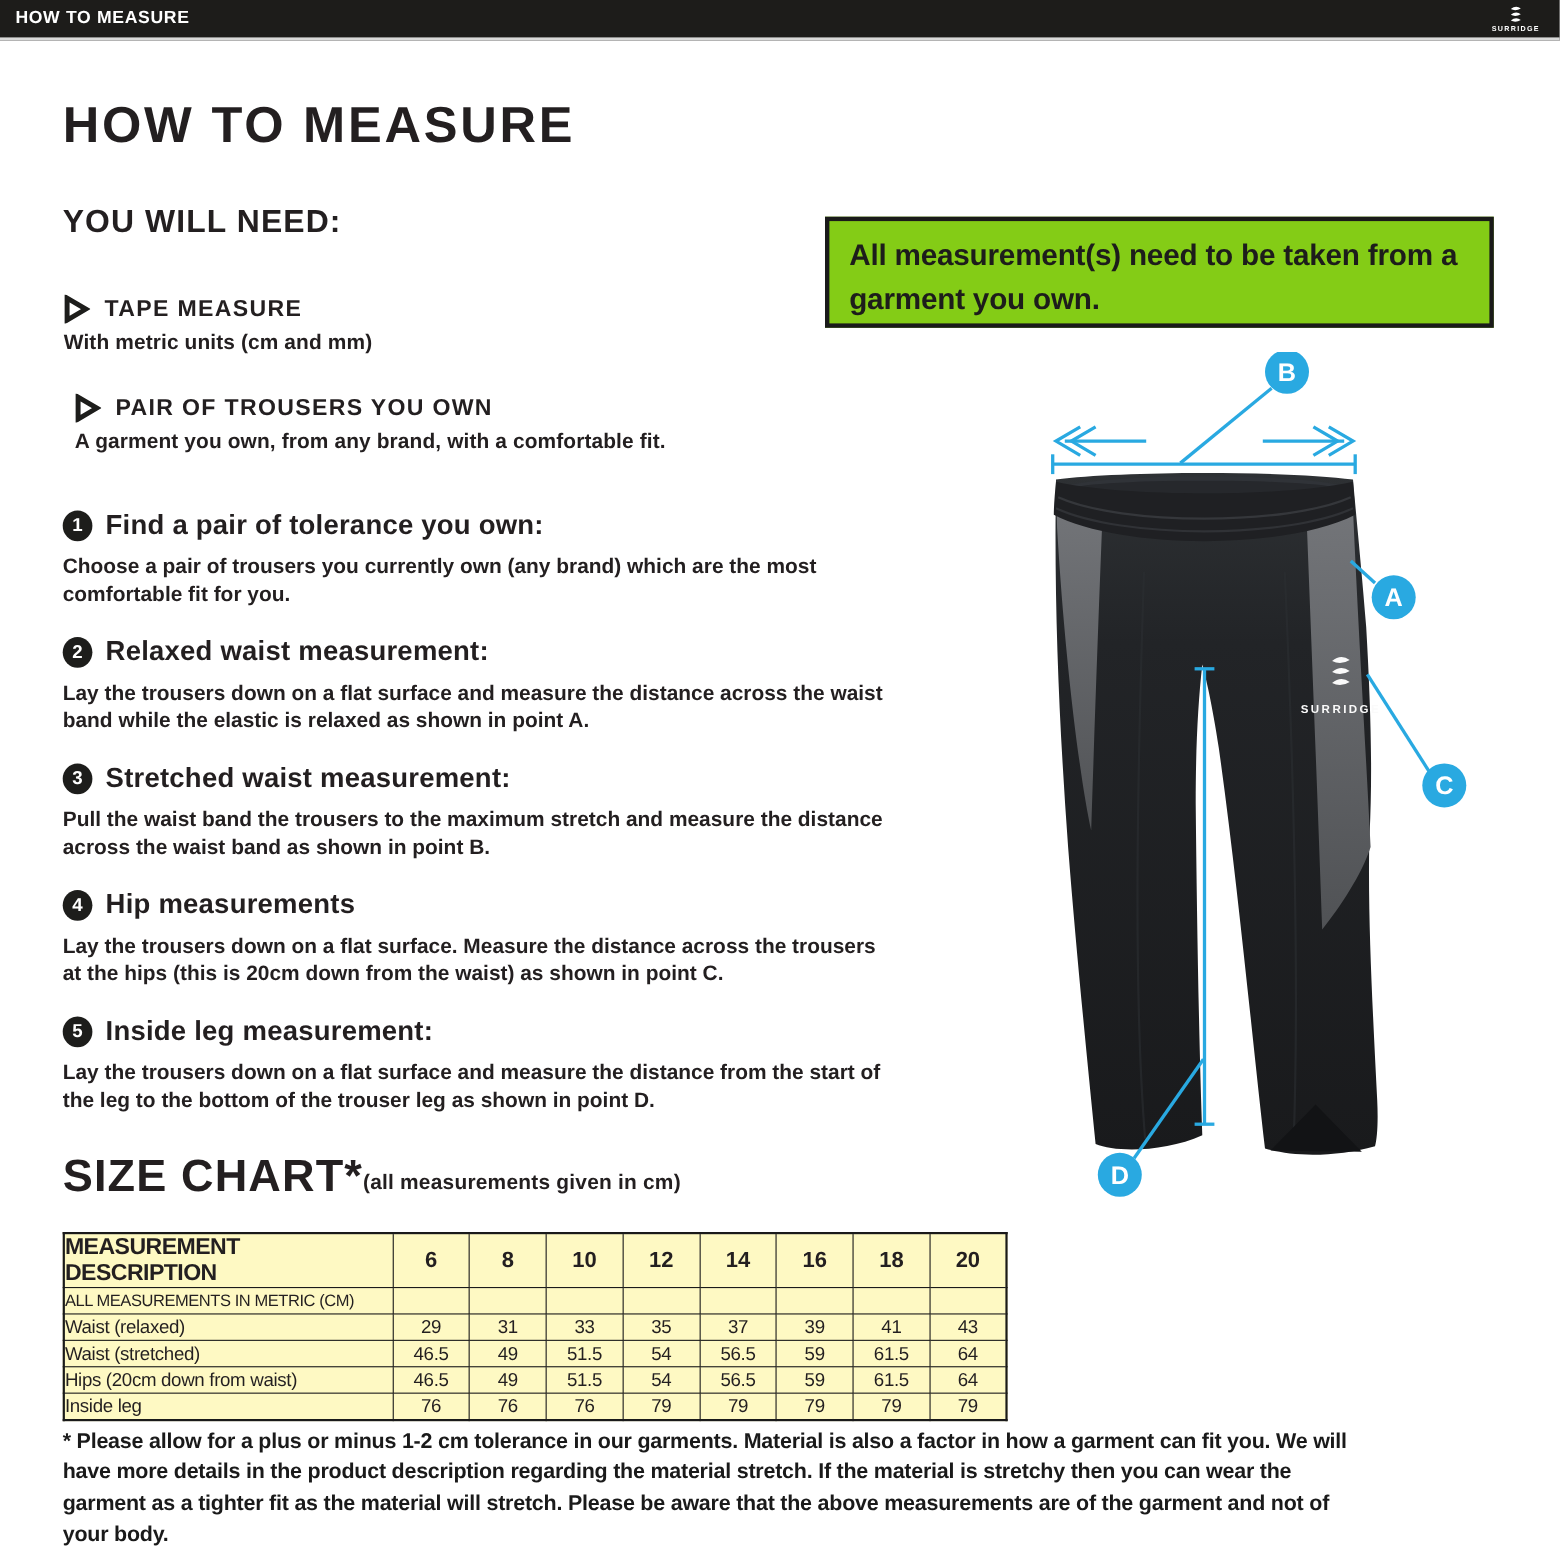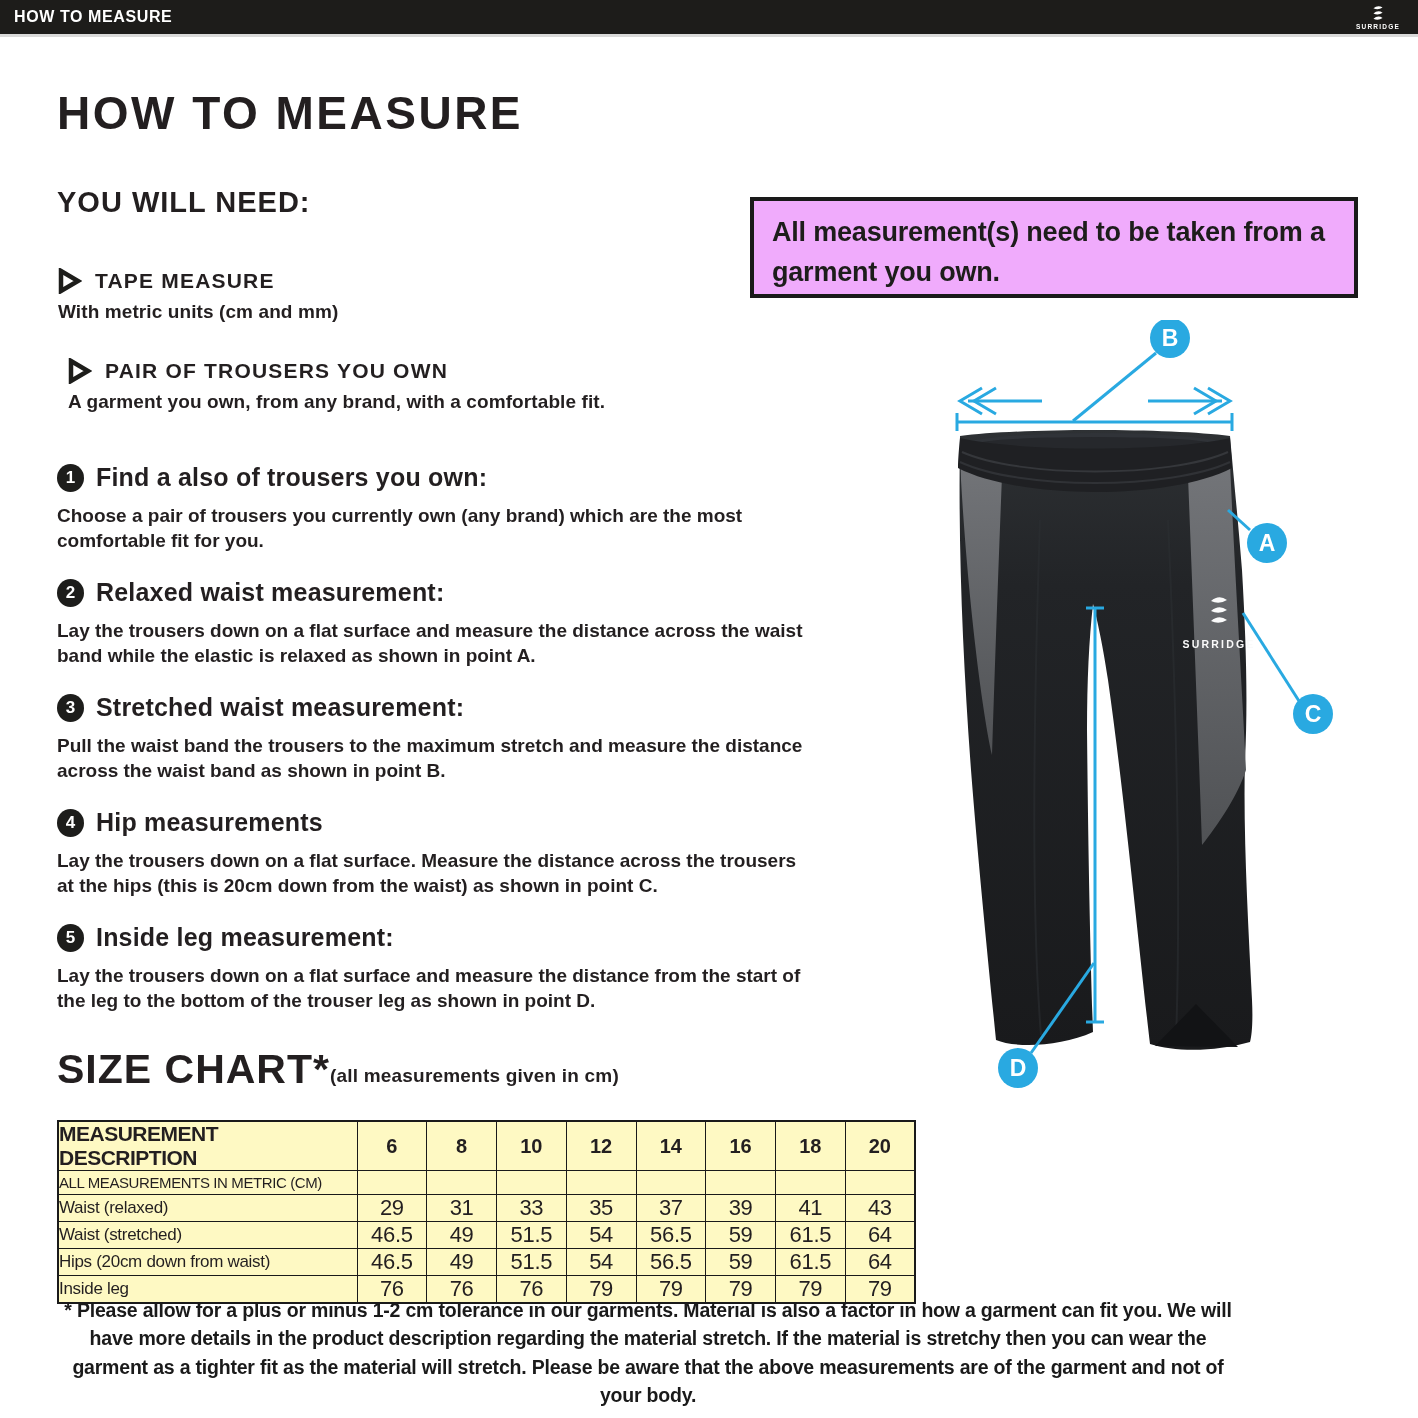--- a/index.html
+++ b/index.html
@@ -42,46 +42,45 @@
   .step-head{display:flex;align-items:center;gap:12px;}
   .step-badge{
     flex:0 0 auto;width:27px;height:28px;border-radius:50%;background:#1d1d1b;
     color:#fff;font-size:17px;font-weight:bold;text-align:center;line-height:28px;
   }
   .step-title{font-size:25px;font-weight:bold;letter-spacing:.2px;}
   .step-body{margin-top:11px;font-size:19px;font-weight:bold;line-height:1.32;letter-spacing:0;width:756px;}
   
   .notebox{
     position:absolute;left:750px;top:197px;width:608px;height:101px;box-sizing:border-box;
-    border:4px solid #1a1a1a;padding:12px 20px 0 18px;background:#f0abfc;
+    border:4px solid #1a1a1a;padding:12px 20px 0 18px;background:#84cc16;
   }
   .notebox-text{font-size:27px;font-weight:bold;line-height:1.48;color:#1d1d1b;letter-spacing:-.2px;}
   
   .sizechart-head{position:absolute;left:57px;top:1046px;display:flex;align-items:flex-end;gap:0;}
   .sizechart-title{font-size:41px;font-weight:bold;letter-spacing:1px;}
   .sizechart-sub{font-size:19px;font-weight:bold;padding-bottom:6px;letter-spacing:.2px;text-align:center;}
   table.sizes{
     position:absolute;left:57px;top:1120px;width:857px;
     border-collapse:collapse;table-layout:fixed;background:#fef9c3;
   }
   table.sizes td,table.sizes th{border:1.5px solid #1a1a1a;padding:0;}
   table.sizes{border:2.5px solid #1a1a1a;}
   th.cell-desc{
     height:36px;text-align:left;padding-left:6px;font-size:21px;font-weight:bold;letter-spacing:-.5px;
   }
   th.cell-size{height:36px;text-align:center;font-size:20px;font-weight:bold;}
   td.row-label{height:23px;text-align:left;padding-left:6px;font-size:17px;letter-spacing:-.3px;}
   td.row-label.metric{font-size:15px;font-weight:normal;letter-spacing:-.4px;}
-  td.row-val{height:23px;text-align:center;font-size:22px;letter-spacing:-.3px;}
+  td.row-val{height:23px;text-align:center;font-size:17px;letter-spacing:-.3px;}
   
   .footnote{
     position:absolute;left:57px;top:1296px;width:1182px;
     font-size:19.5px;font-weight:bold;line-height:1.45;letter-spacing:-.2px;color:#1a1a1a;
     white-space:pre-line;
-    text-align:center;
   }
   
   .diagram{position:absolute;left:880px;top:320px;width:540px;height:790px;}
 </style>
 </head>
 <body>
 
 <div class="topbar">
   <div class="topbar-title">HOW TO MEASURE</div>
   <div class="topbar-logo">
@@ -119,21 +118,21 @@
   <div class="need-desc">A garment you own, from any brand, with a comfortable fit.</div>
 </div>
 
 <div class="notebox">
   <div class="notebox-text">All measurement(s) need to be taken from a garment you own.</div>
 </div>
 
 <div class="step" style="top:463px;">
   <div class="step-head">
     <div class="step-badge">1</div>
-    <div class="step-title">Find a also of trousers you own:</div>
+    <div class="step-title">Find a pair of tolerance you own:</div>
   </div>
   <div class="step-body">Choose a pair of trousers you currently own (any brand) which are the most comfortable fit for you.</div>
 </div>
 
 <div class="step" style="top:578px;">
   <div class="step-head">
     <div class="step-badge">2</div>
     <div class="step-title">Relaxed waist measurement:</div>
   </div>
   <div class="step-body">Lay the trousers down on a flat surface and measure the distance across the waist band while the elastic is relaxed as shown in point A.</div>

